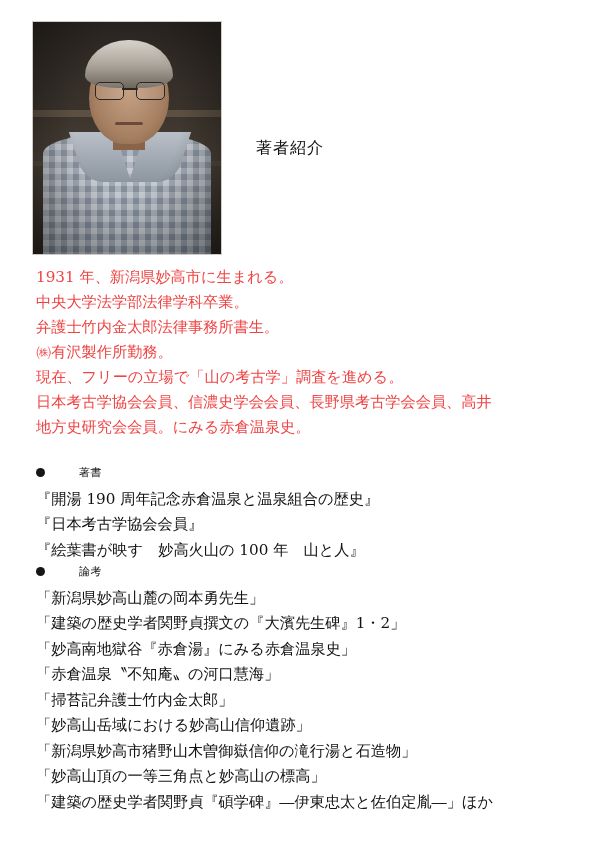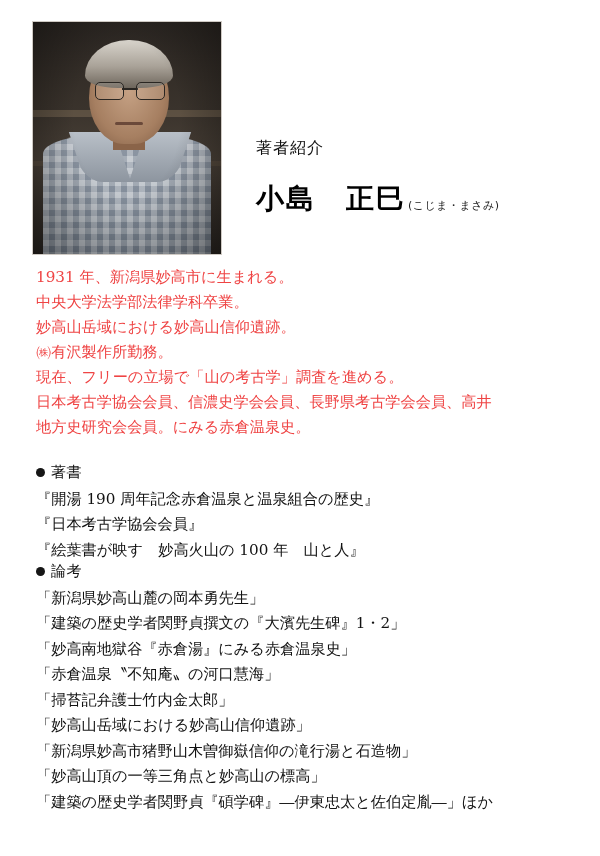--- a/index.html
+++ b/index.html
@@ -214,22 +214,23 @@
     margin-bottom: 1px;
   }
   .bullet {
     display: inline-block;
     width: 9px;
     height: 9px;
     border-radius: 50%;
     background: #161616;
   }
   .sec-title {
-    font-size: 15px;
+    font-size: 11px;
     letter-spacing: .5px;
+    margin-left: 28px;
   }
   .item {
     margin: 0;
     white-space: nowrap;
   }
 </style>
 </head>
 <body>
 
 <div class="page">
@@ -248,29 +249,25 @@
       <span class="lens left"></span>
       <span class="bridge"></span>
       <span class="lens right"></span>
     </div>
     <div class="mouth"></div>
     <div class="vignette"></div>
   </div>
 
   <div class="intro-label">著者紹介</div>
 
-  <div class="author-line">
-    <span class="author-name">小島　正巳</span>
-    <span class="author-reading">(こじま・まさみ)</span>
-  </div>
 
   <div class="bio">
     <p class="item">1931 年、新潟県妙高市に生まれる。</p>
     <p class="item">中央大学法学部法律学科卒業。</p>
-    <p class="item">妙高山岳域における妙高山信仰遺跡。</p>
+    <p class="item">弁護士竹内金太郎法律事務所書生。</p>
     <p class="item">㈱有沢製作所勤務。</p>
     <p class="item">現在、フリーの立場で「山の考古学」調査を進める。</p>
     <p class="item">日本考古学協会会員、信濃史学会会員、長野県考古学会会員、高井</p>
     <p class="item">地方史研究会会員。にみる赤倉温泉史。</p>
   </div>
 
   <div class="section books">
     <div class="sec-head">
       <span class="bullet"></span>
       <span class="sec-title">著書</span>

